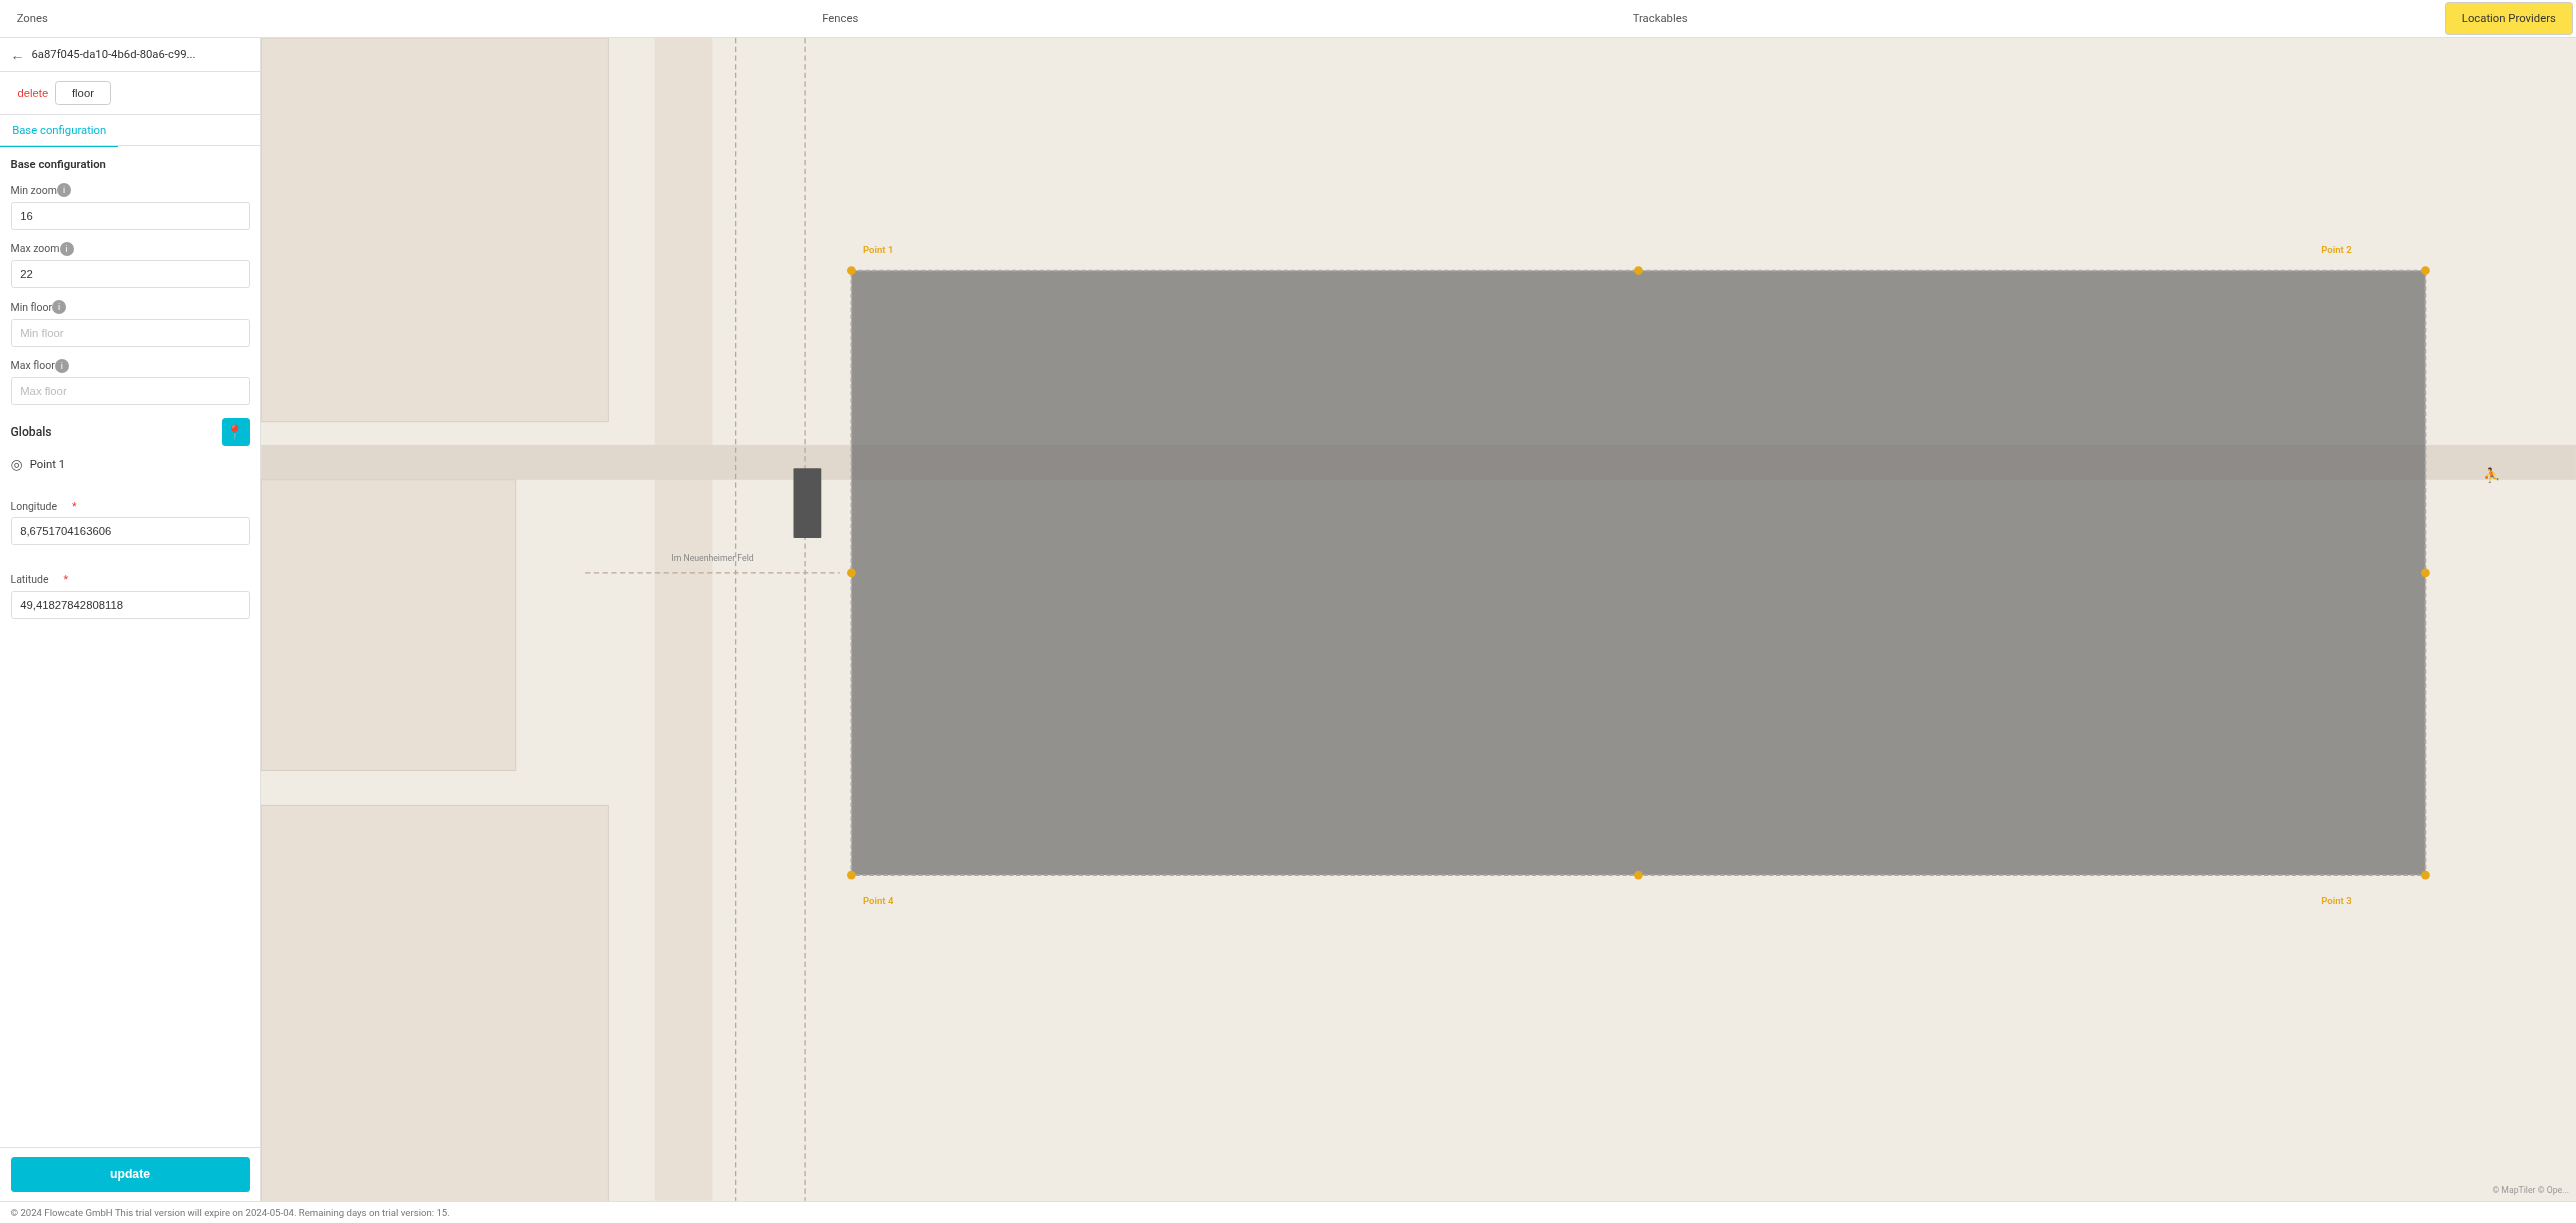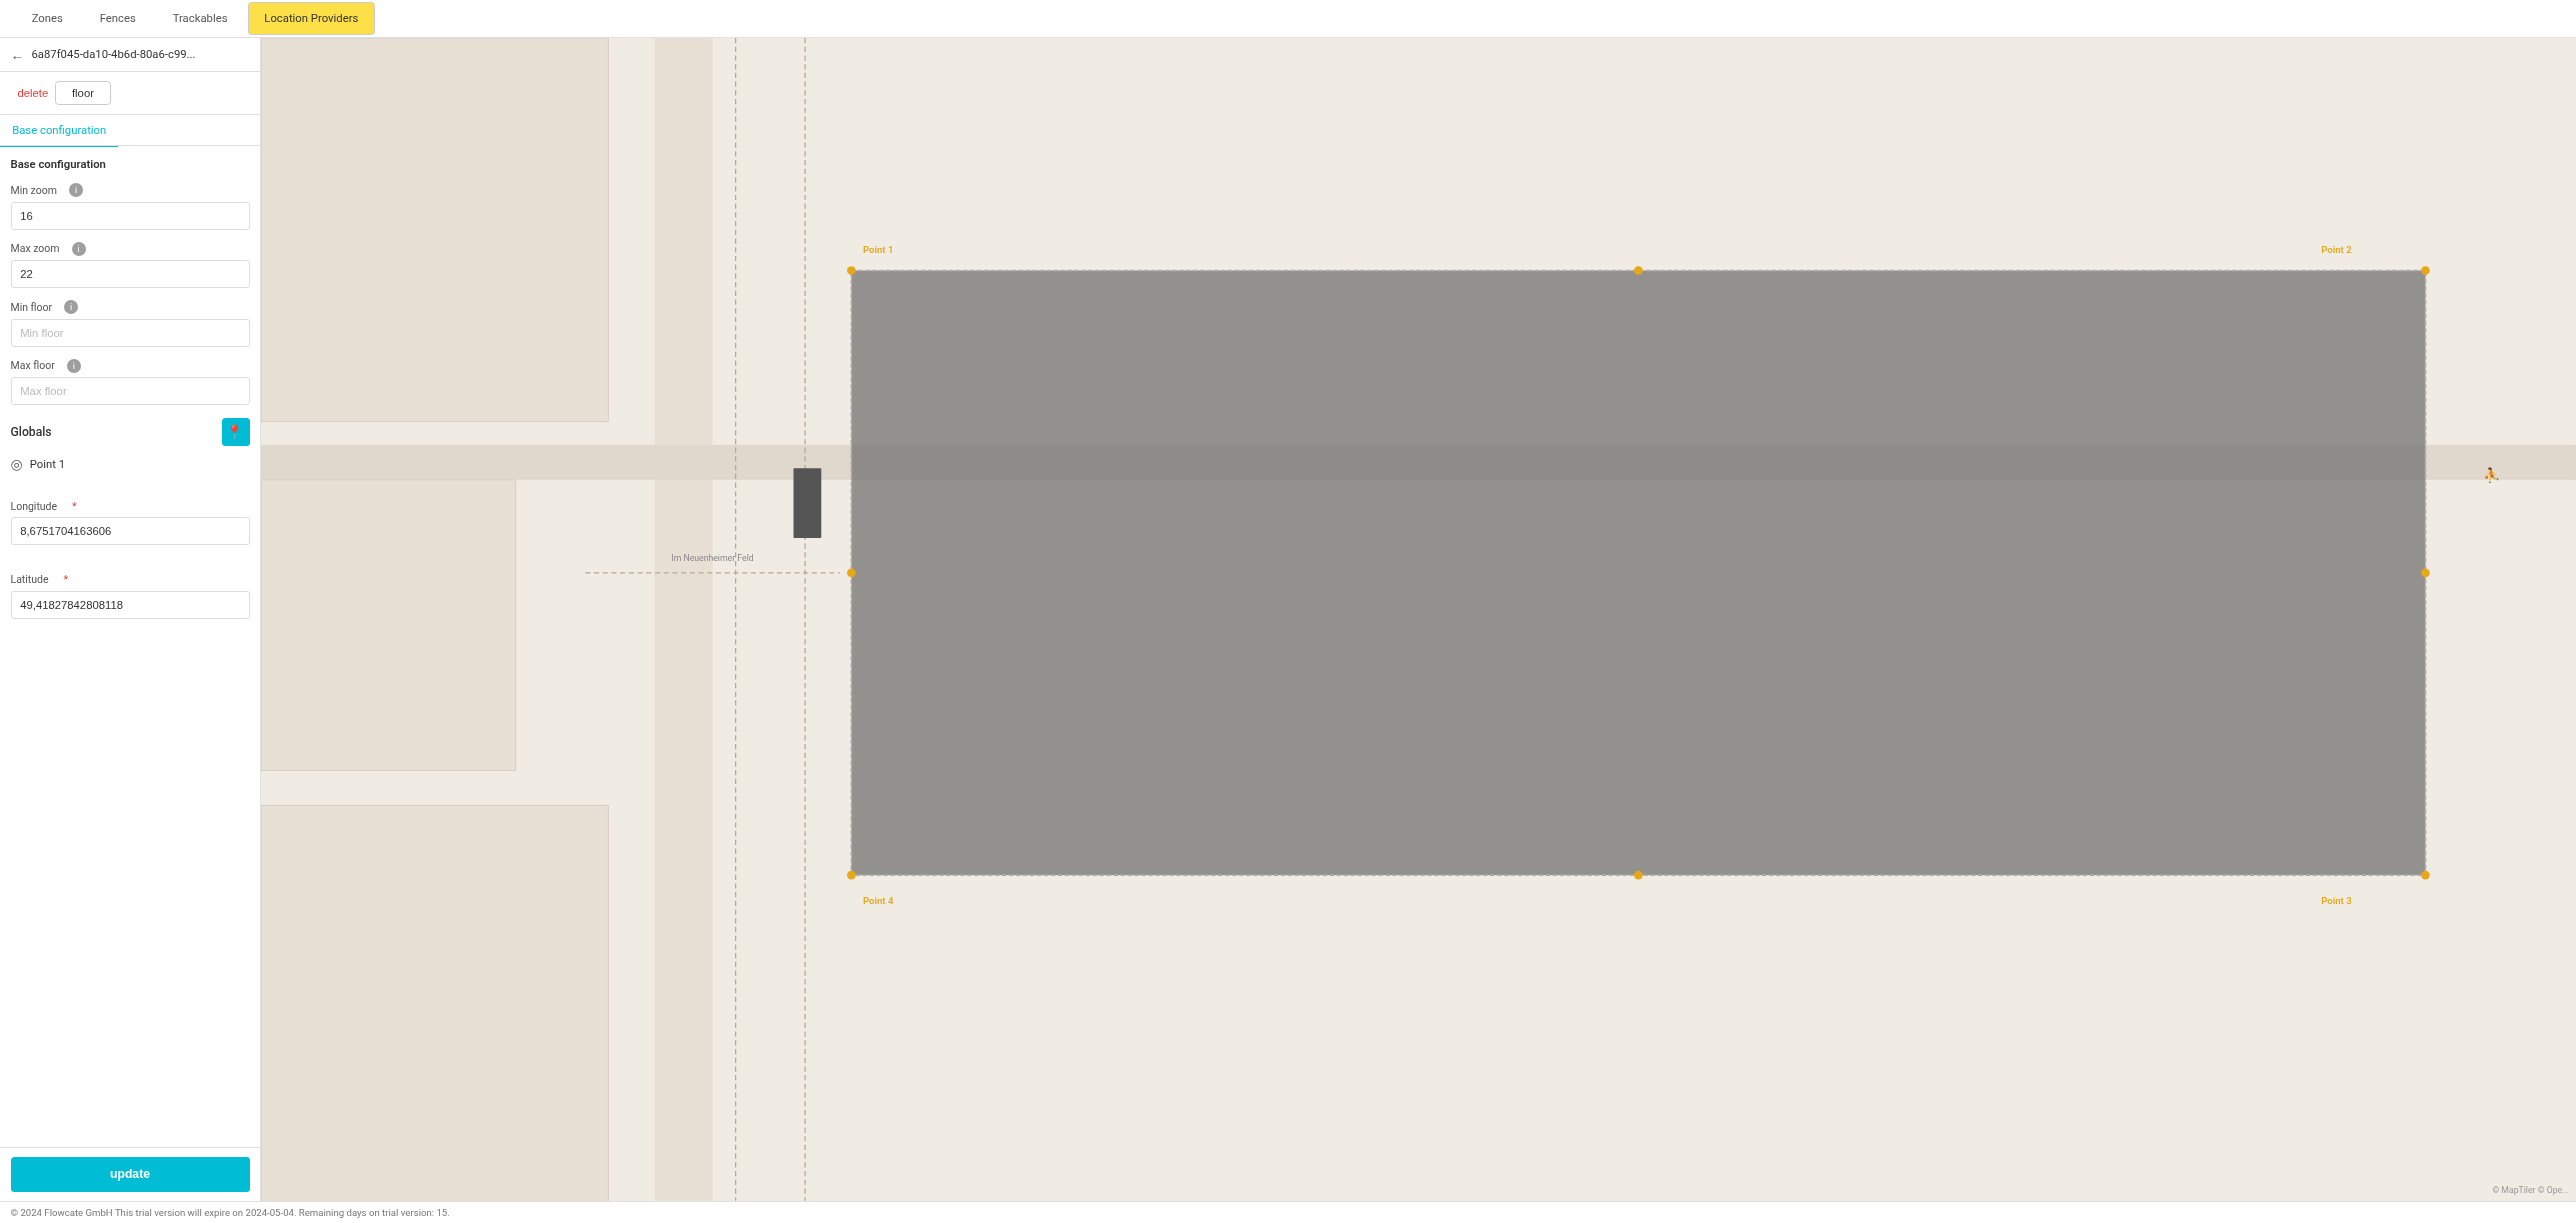--- a/index.html
+++ b/index.html
@@ -4,23 +4,24 @@
   <style>
     * { box-sizing: border-box; margin: 0; padding: 0; }
     body { font-family: -apple-system, BlinkMacSystemFont, 'Segoe UI', Roboto, sans-serif; font-size: 11.3px; background: #f5f5f0; display: flex; flex-direction: column; height: 100vh; overflow: hidden; }
 
     
     .top-tabs {
       display: flex;
       align-items: center;
       background: #fff;
       border-bottom: 0.9px solid #e0e0e0;
-      padding: 0 15px;
+      padding: 0 0;
       height: 38px;
       flex-shrink: 0;
+      justify-content: space-between;
     }
     .top-tabs .tab {
       padding: 8.7px 15.7px;
       cursor: pointer;
       font-size: 11.3px;
       color: #555;
       border: 0.9px solid transparent;
       border-radius: 3.5px;
       margin-right: 3.5px;
       white-space: nowrap;
@@ -130,21 +131,21 @@
       color: #333;
       margin-bottom: 12.2px;
     }
 
     .form-group {
       margin-bottom: 12.2px;
     }
     .form-label {
       display: flex;
       align-items: center;
-      gap: 12px;
+      gap: 0;
       font-size: 10.5px;
       color: #555;
       margin-bottom: 4.4px;
     }
     .form-label .info-icon {
       width: 14px;
       height: 14px;
       border-radius: 50%;
       background: #9e9e9e;
       color: #fff;

